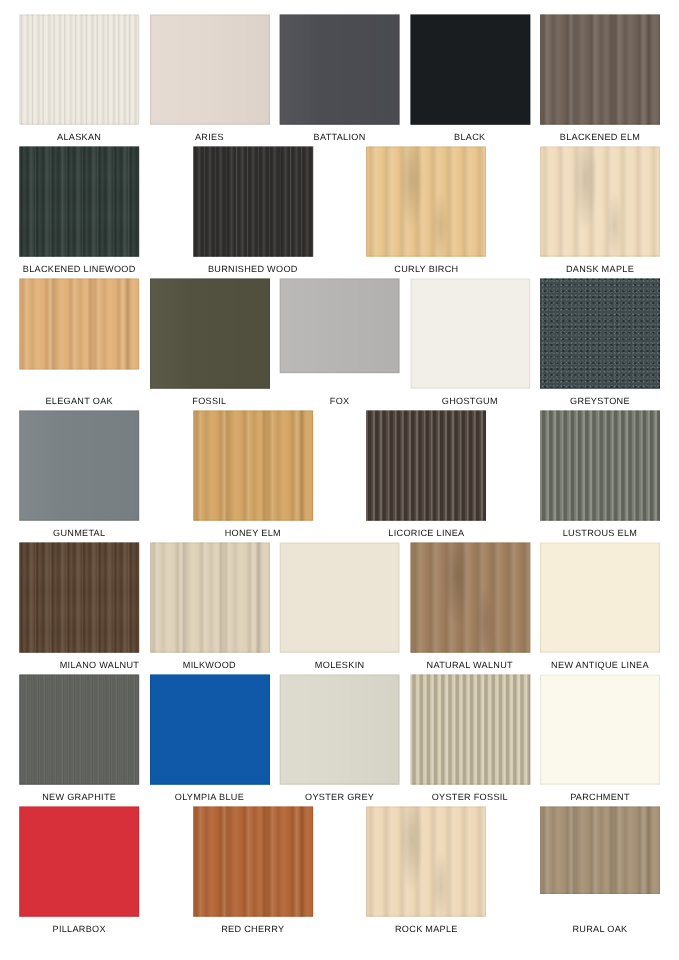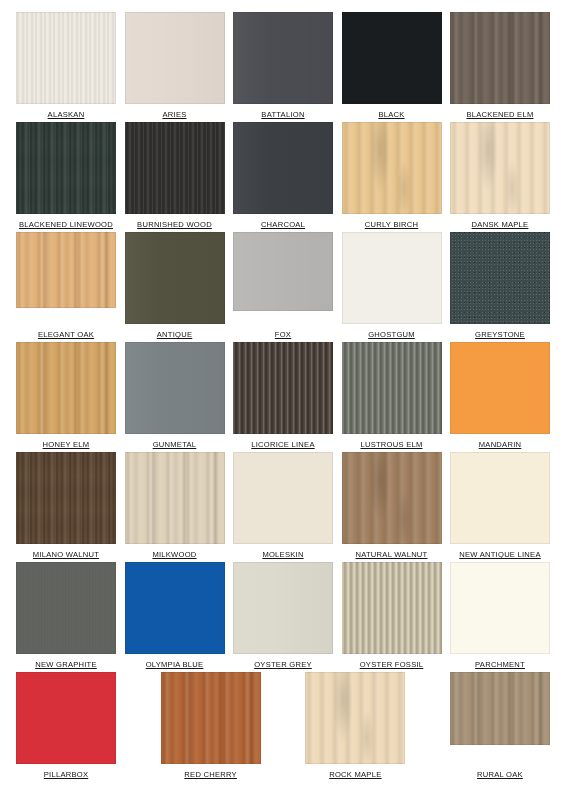--- a/index.html
+++ b/index.html
@@ -61,21 +61,20 @@
   .swatch-label {
     margin-top: 4px;
     height: 14px;
     line-height: 14px;
     text-align: center;
     font-size: 7.6px;
     letter-spacing: 0.25px;
     color: #141414;
     white-space: nowrap;
     font-family: "Liberation Sans", sans-serif;
-    text-decoration: underline;
   }
 
   
 
   
   .tex-grain-fine {
     background-image:
       repeating-linear-gradient(90deg,
         rgba(255,255,255,0.16) 0px,
         rgba(255,255,255,0.00) 1px,
@@ -208,80 +207,72 @@
     <div class="swatch-row">
       <div class="swatch-cell">
         <div class="swatch-tile tex-grain-heavy" style="background-color: rgb(46, 59, 54);"></div>
         <div class="swatch-label" style="color: rgb(20, 20, 20);">BLACKENED LINEWOOD</div>
       </div>
       <div class="swatch-cell">
         <div class="swatch-tile tex-grain-fine" style="background-color: rgb(48, 46, 45);"></div>
         <div class="swatch-label" style="color: rgb(20, 20, 20);">BURNISHED WOOD</div>
       </div>
       <div class="swatch-cell">
-        <div class="swatch-tile tex-solid" style="background-color: rgb(60, 64, 69);"></div>
-        <div class="swatch-label" style="color: rgb(20, 20, 20);">CHARCOAL</div>
-      </div>
-      <div class="swatch-cell">
         <div class="swatch-tile tex-figured" style="background-color: rgb(233, 198, 143);"></div>
         <div class="swatch-label" style="color: rgb(20, 20, 20);">CURLY BIRCH</div>
       </div>
       <div class="swatch-cell">
         <div class="swatch-tile tex-figured" style="background-color: rgb(241, 221, 190);"></div>
         <div class="swatch-label" style="color: rgb(20, 20, 20);">DANSK MAPLE</div>
       </div>
     </div>
     <div class="swatch-row">
       <div class="swatch-cell">
         <div class="swatch-tile tex-grain-wide" style="background-color: rgb(226, 177, 120);"></div>
         <div class="swatch-label" style="color: rgb(20, 20, 20); margin-top: 20px;">ELEGANT OAK</div>
       </div>
       <div class="swatch-cell">
         <div class="swatch-tile tex-solid" style="background-color: rgb(83, 81, 63);"></div>
-        <div class="swatch-label" style="color: rgb(20, 20, 20);">ANTIQUE</div>
+        <div class="swatch-label" style="color: rgb(20, 20, 20);">FOSSIL</div>
       </div>
       <div class="swatch-cell">
         <div class="swatch-tile tex-solid" style="background-color: rgb(184, 182, 180);"></div>
         <div class="swatch-label" style="color: rgb(20, 20, 20); margin-top: 17px;">FOX</div>
       </div>
       <div class="swatch-cell">
         <div class="swatch-tile tex-flat" style="background-color: rgb(242, 239, 232);"></div>
         <div class="swatch-label" style="color: rgb(20, 20, 20);">GHOSTGUM</div>
       </div>
       <div class="swatch-cell">
         <div class="swatch-tile tex-speckle" style="background-color: rgb(62, 75, 77);"></div>
         <div class="swatch-label" style="color: rgb(20, 20, 20);">GREYSTONE</div>
       </div>
     </div>
     <div class="swatch-row">
       <div class="swatch-cell">
+        <div class="swatch-tile tex-solid" style="background-color: rgb(123, 130, 134);"></div>
+        <div class="swatch-label" style="color: rgb(20, 20, 20);">GUNMETAL</div>
+      </div>
+      <div class="swatch-cell">
         <div class="swatch-tile tex-grain-wide" style="background-color: rgb(212, 164, 99);"></div>
         <div class="swatch-label" style="color: rgb(20, 20, 20);">HONEY ELM</div>
       </div>
       <div class="swatch-cell">
-        <div class="swatch-tile tex-solid" style="background-color: rgb(123, 130, 134);"></div>
-        <div class="swatch-label" style="color: rgb(20, 20, 20);">GUNMETAL</div>
-      </div>
-      <div class="swatch-cell">
         <div class="swatch-tile tex-linea" style="background-color: rgb(74, 63, 55);"></div>
         <div class="swatch-label" style="color: rgb(20, 20, 20);">LICORICE LINEA</div>
       </div>
       <div class="swatch-cell">
         <div class="swatch-tile tex-linea" style="background-color: rgb(114, 118, 107);"></div>
         <div class="swatch-label" style="color: rgb(20, 20, 20);">LUSTROUS ELM</div>
       </div>
-      <div class="swatch-cell">
-        <div class="swatch-tile tex-flat" style="background-color: rgb(245, 156, 66);"></div>
-        <div class="swatch-label" style="color: rgb(20, 20, 20);">MANDARIN</div>
-      </div>
     </div>
     <div class="swatch-row">
       <div class="swatch-cell">
         <div class="swatch-tile tex-grain-heavy" style="background-color: rgb(93, 69, 49);"></div>
-        <div class="swatch-label" style="color: rgb(20, 20, 20);">MILANO WALNUT</div>
+        <div class="swatch-label" style="color: rgb(20, 20, 20); text-align: right;">MILANO WALNUT</div>
       </div>
       <div class="swatch-cell">
         <div class="swatch-tile tex-grain-wide" style="background-color: rgb(222, 209, 185);"></div>
         <div class="swatch-label" style="color: rgb(20, 20, 20);">MILKWOOD</div>
       </div>
       <div class="swatch-cell">
         <div class="swatch-tile tex-flat" style="background-color: rgb(236, 229, 213);"></div>
         <div class="swatch-label" style="color: rgb(20, 20, 20);">MOLESKIN</div>
       </div>
       <div class="swatch-cell">

